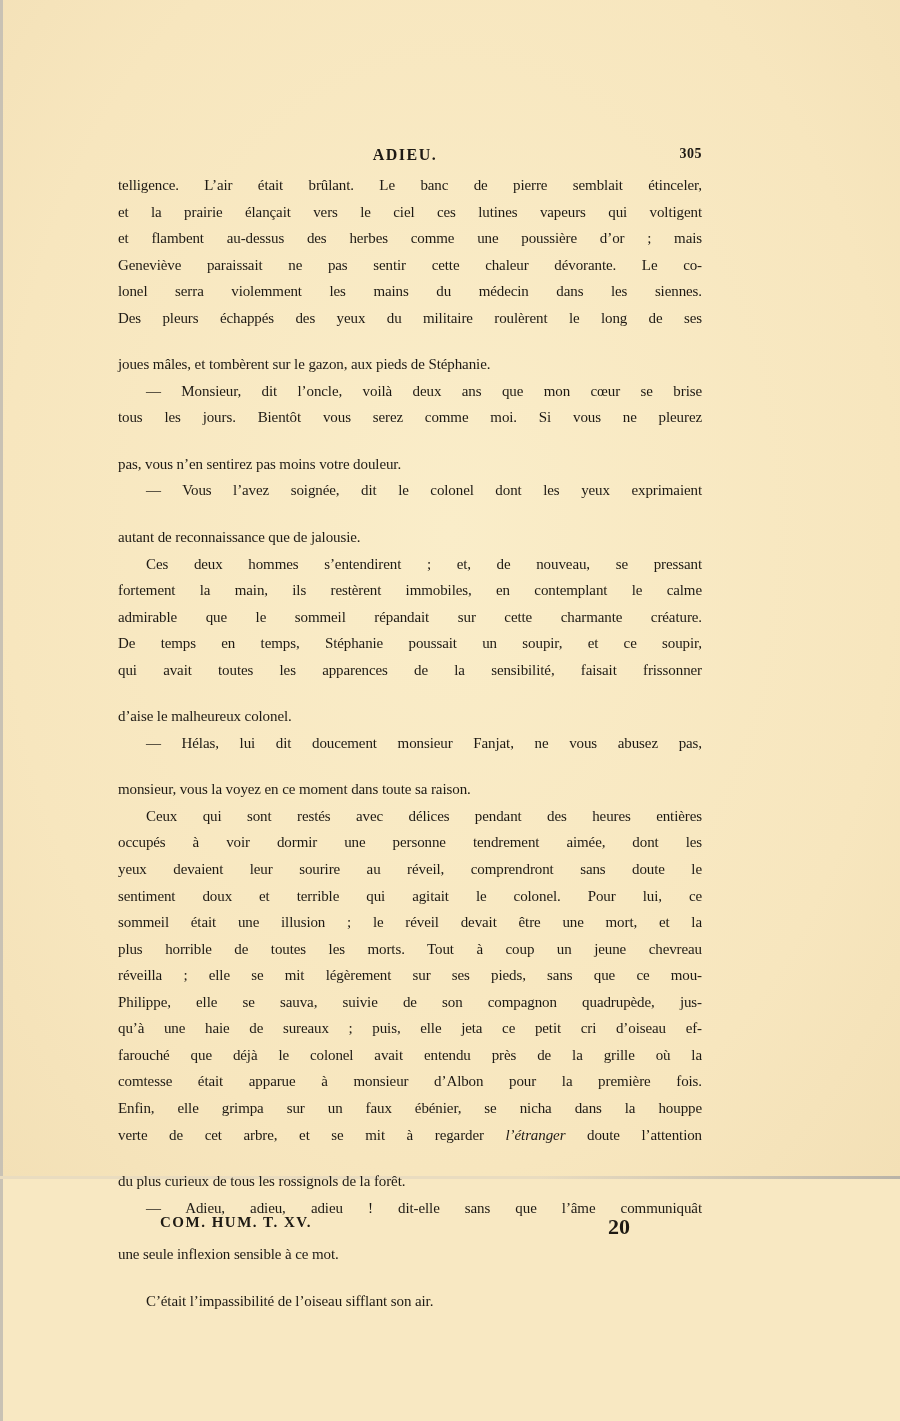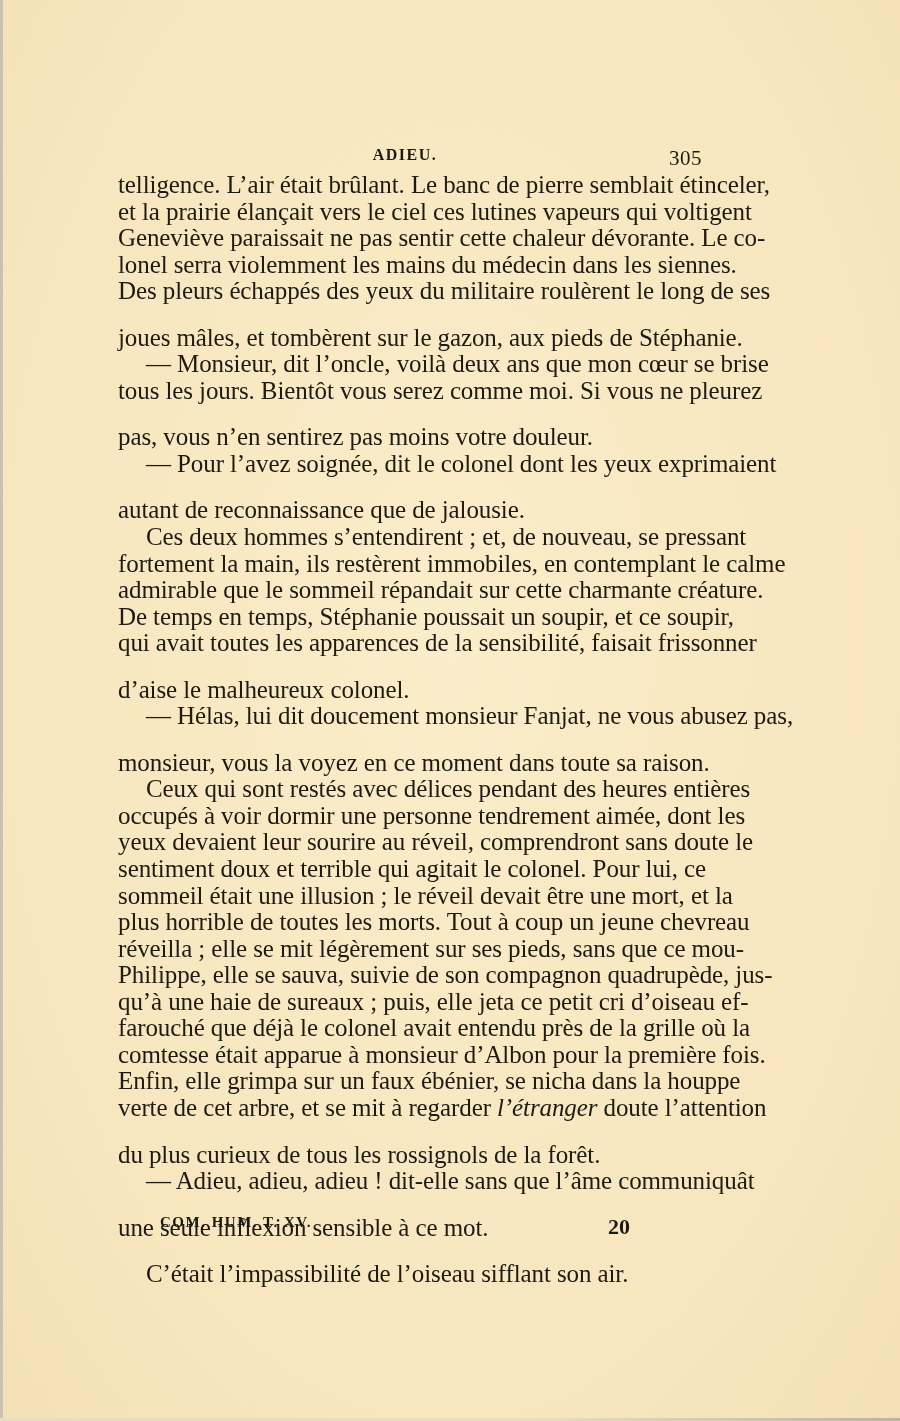--- a/index.html
+++ b/index.html
@@ -4,43 +4,43 @@
   <style>
     html, body { margin: 0; padding: 0; }
     body {
       width: 900px; height: 1421px;
       background: #f8e8c2;
       position: relative; overflow: hidden;
       font-family: "Liberation Serif", "DejaVu Serif", serif;
       color: #1e1a14;
     }
     .page {
-      position: absolute; left: 0; top: 0; width: 900px; height: 1421px;
+      position: absolute; left: 0; top: 0; width: 900px; height: 1179px;
       background: radial-gradient(ellipse at 50% 45%, #faedc9 0%, #f7e6be 70%, #f3e0b6 100%);
     }
     .edge-left { position:absolute; left:0; top:0; width:3px; height:1421px; background:#c9c2b4; }
     .edge-bottom { position:absolute; left:0; bottom:0; width:900px; height:3px; background:linear-gradient(90deg,#e9dcc0 60%, #b9b3a8 100%); }
     .header {
       position: absolute; top: 146px; left: 118px; width: 584px; height: 22px;
     }
     .running-title {
       position: absolute; left: 0; right: 0; text-align: center;
       font-size: 16px; font-weight: bold; letter-spacing: 1.5px;
       padding-right: 10px;
     }
     .page-number {
       position: absolute; right: 0; top: 0;
-      font-size: 21px; font-weight: normal; letter-spacing: 0.5px;
+      font-size: 14px; font-weight: bold; letter-spacing: 0.5px;
     }
     .body {
       position: absolute; top: 172px; left: 118px; width: 584px;
     }
     .line {
       height: 26.55px; line-height: 26.55px;
-      font-size: 25px;
+      font-size: 15px;
       white-space: nowrap;
       text-align: justify; text-align-last: justify;
       letter-spacing: -0.1px;
     }
     .line.indent { padding-left: 28px; font-family: Liberation Serif, serif; }
     .line.last { text-align-last: left; margin-top: 20px; }
     .line em { font-style: italic; }
     .footer {
       position: absolute; top: 1214px; left: 160px; width: 470px; height: 24px;
       font-size: 15px; font-weight: bold; letter-spacing: 1.5px;
@@ -56,28 +56,29 @@
   <div class="edge-bottom"></div>
 
   <div class="header">
     <span class="running-title">ADIEU.</span>
     <span class="page-number">305</span>
   </div>
 
   <div class="body" id="body-text">
       <div class="line">telligence. L’air était brûlant. Le banc de pierre semblait étinceler,</div>
       <div class="line">et la prairie élançait vers le ciel ces lutines vapeurs qui voltigent</div>
+      <div class="line">et flambent au-dessus des herbes comme une poussière d’or ; mais</div>
       <div class="line">Geneviève paraissait ne pas sentir cette chaleur dévorante. Le co-</div>
       <div class="line">lonel serra violemment les mains du médecin dans les siennes.</div>
       <div class="line">Des pleurs échappés des yeux du militaire roulèrent le long de ses</div>
       <div class="line last">joues mâles, et tombèrent sur le gazon, aux pieds de Stéphanie.</div>
       <div class="line indent">— Monsieur, dit l’oncle, voilà deux ans que mon cœur se brise</div>
       <div class="line">tous les jours. Bientôt vous serez comme moi. Si vous ne pleurez</div>
       <div class="line last">pas, vous n’en sentirez pas moins votre douleur.</div>
-      <div class="line indent">— Pour l’avez soignée, dit le colonel dont les yeux exprimaient</div>
+      <div class="line indent">— Vous l’avez soignée, dit le colonel dont les yeux exprimaient</div>
       <div class="line last">autant de reconnaissance que de jalousie.</div>
       <div class="line indent">Ces deux hommes s’entendirent ; et, de nouveau, se pressant</div>
       <div class="line">fortement la main, ils restèrent immobiles, en contemplant le calme</div>
       <div class="line">admirable que le sommeil répandait sur cette charmante créature.</div>
       <div class="line">De temps en temps, Stéphanie poussait un soupir, et ce soupir,</div>
       <div class="line">qui avait toutes les apparences de la sensibilité, faisait frissonner</div>
       <div class="line last">d’aise le malheureux colonel.</div>
       <div class="line indent">— Hélas, lui dit doucement monsieur Fanjat, ne vous abusez pas,</div>
       <div class="line last">monsieur, vous la voyez en ce moment dans toute sa raison.</div>
       <div class="line indent">Ceux qui sont restés avec délices pendant des heures entières</div>

